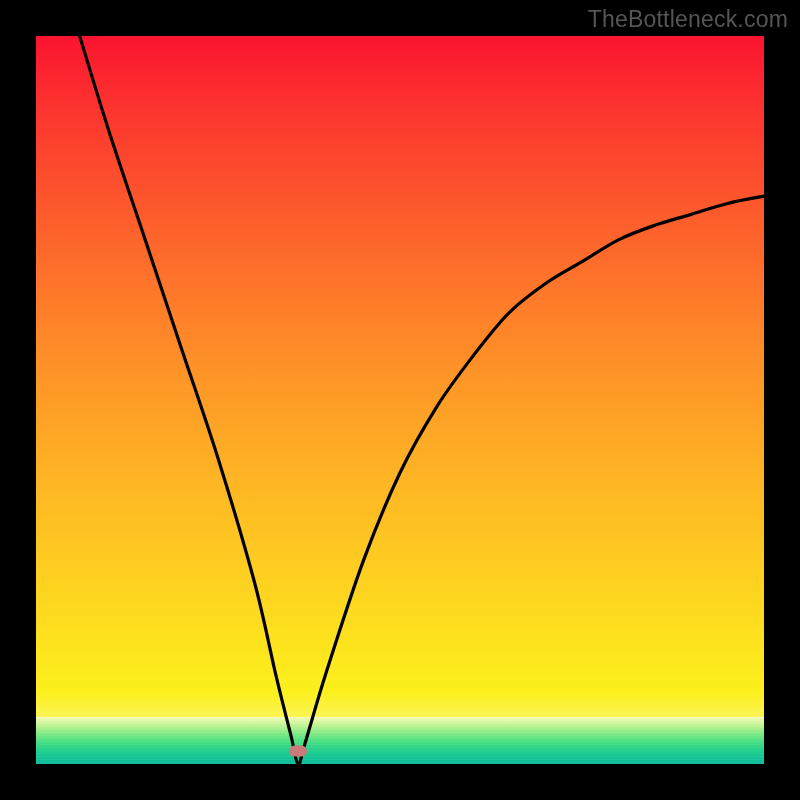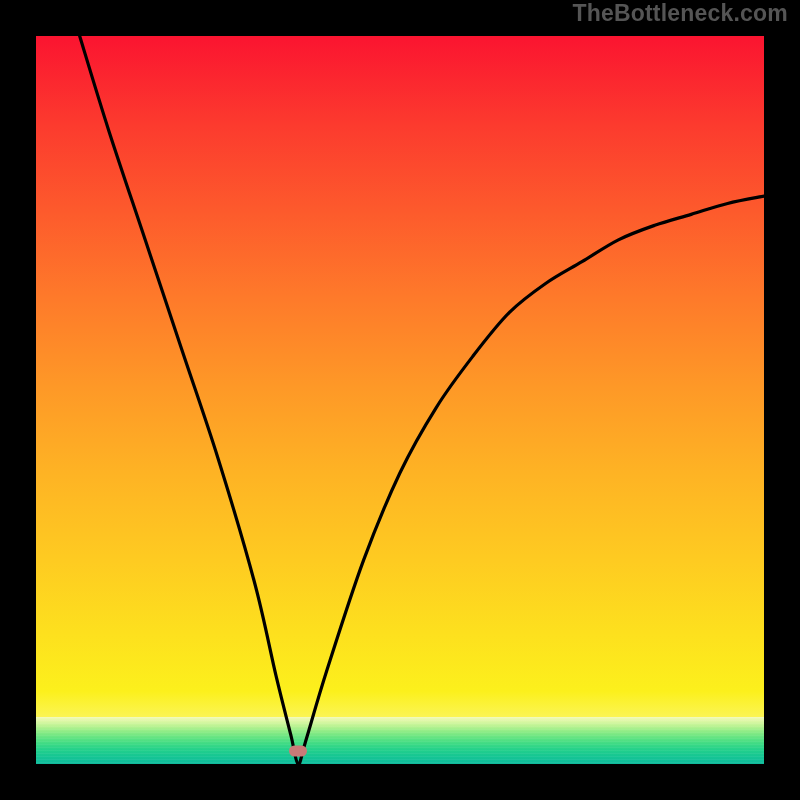--- a/index.html
+++ b/index.html
@@ -12,25 +12,25 @@
     font-family: Arial, Helvetica, sans-serif;
   }
   .frame {
     position: relative;
     width: 800px;
     height: 800px;
     background: #000;
   }
   .watermark {
     position: absolute;
-    top: 0;
+    top: 6px;
     right: 12px;
     color: #555;
     font-size: 23px;
-    font-weight: 700;
+    font-weight: 400;
     letter-spacing: 0.2px;
     z-index: 5;
     user-select: none;
   }
   .plot-area {
     position: absolute;
     left: 36px;
     top: 36px;
     width: 728px;
     height: 728px;

